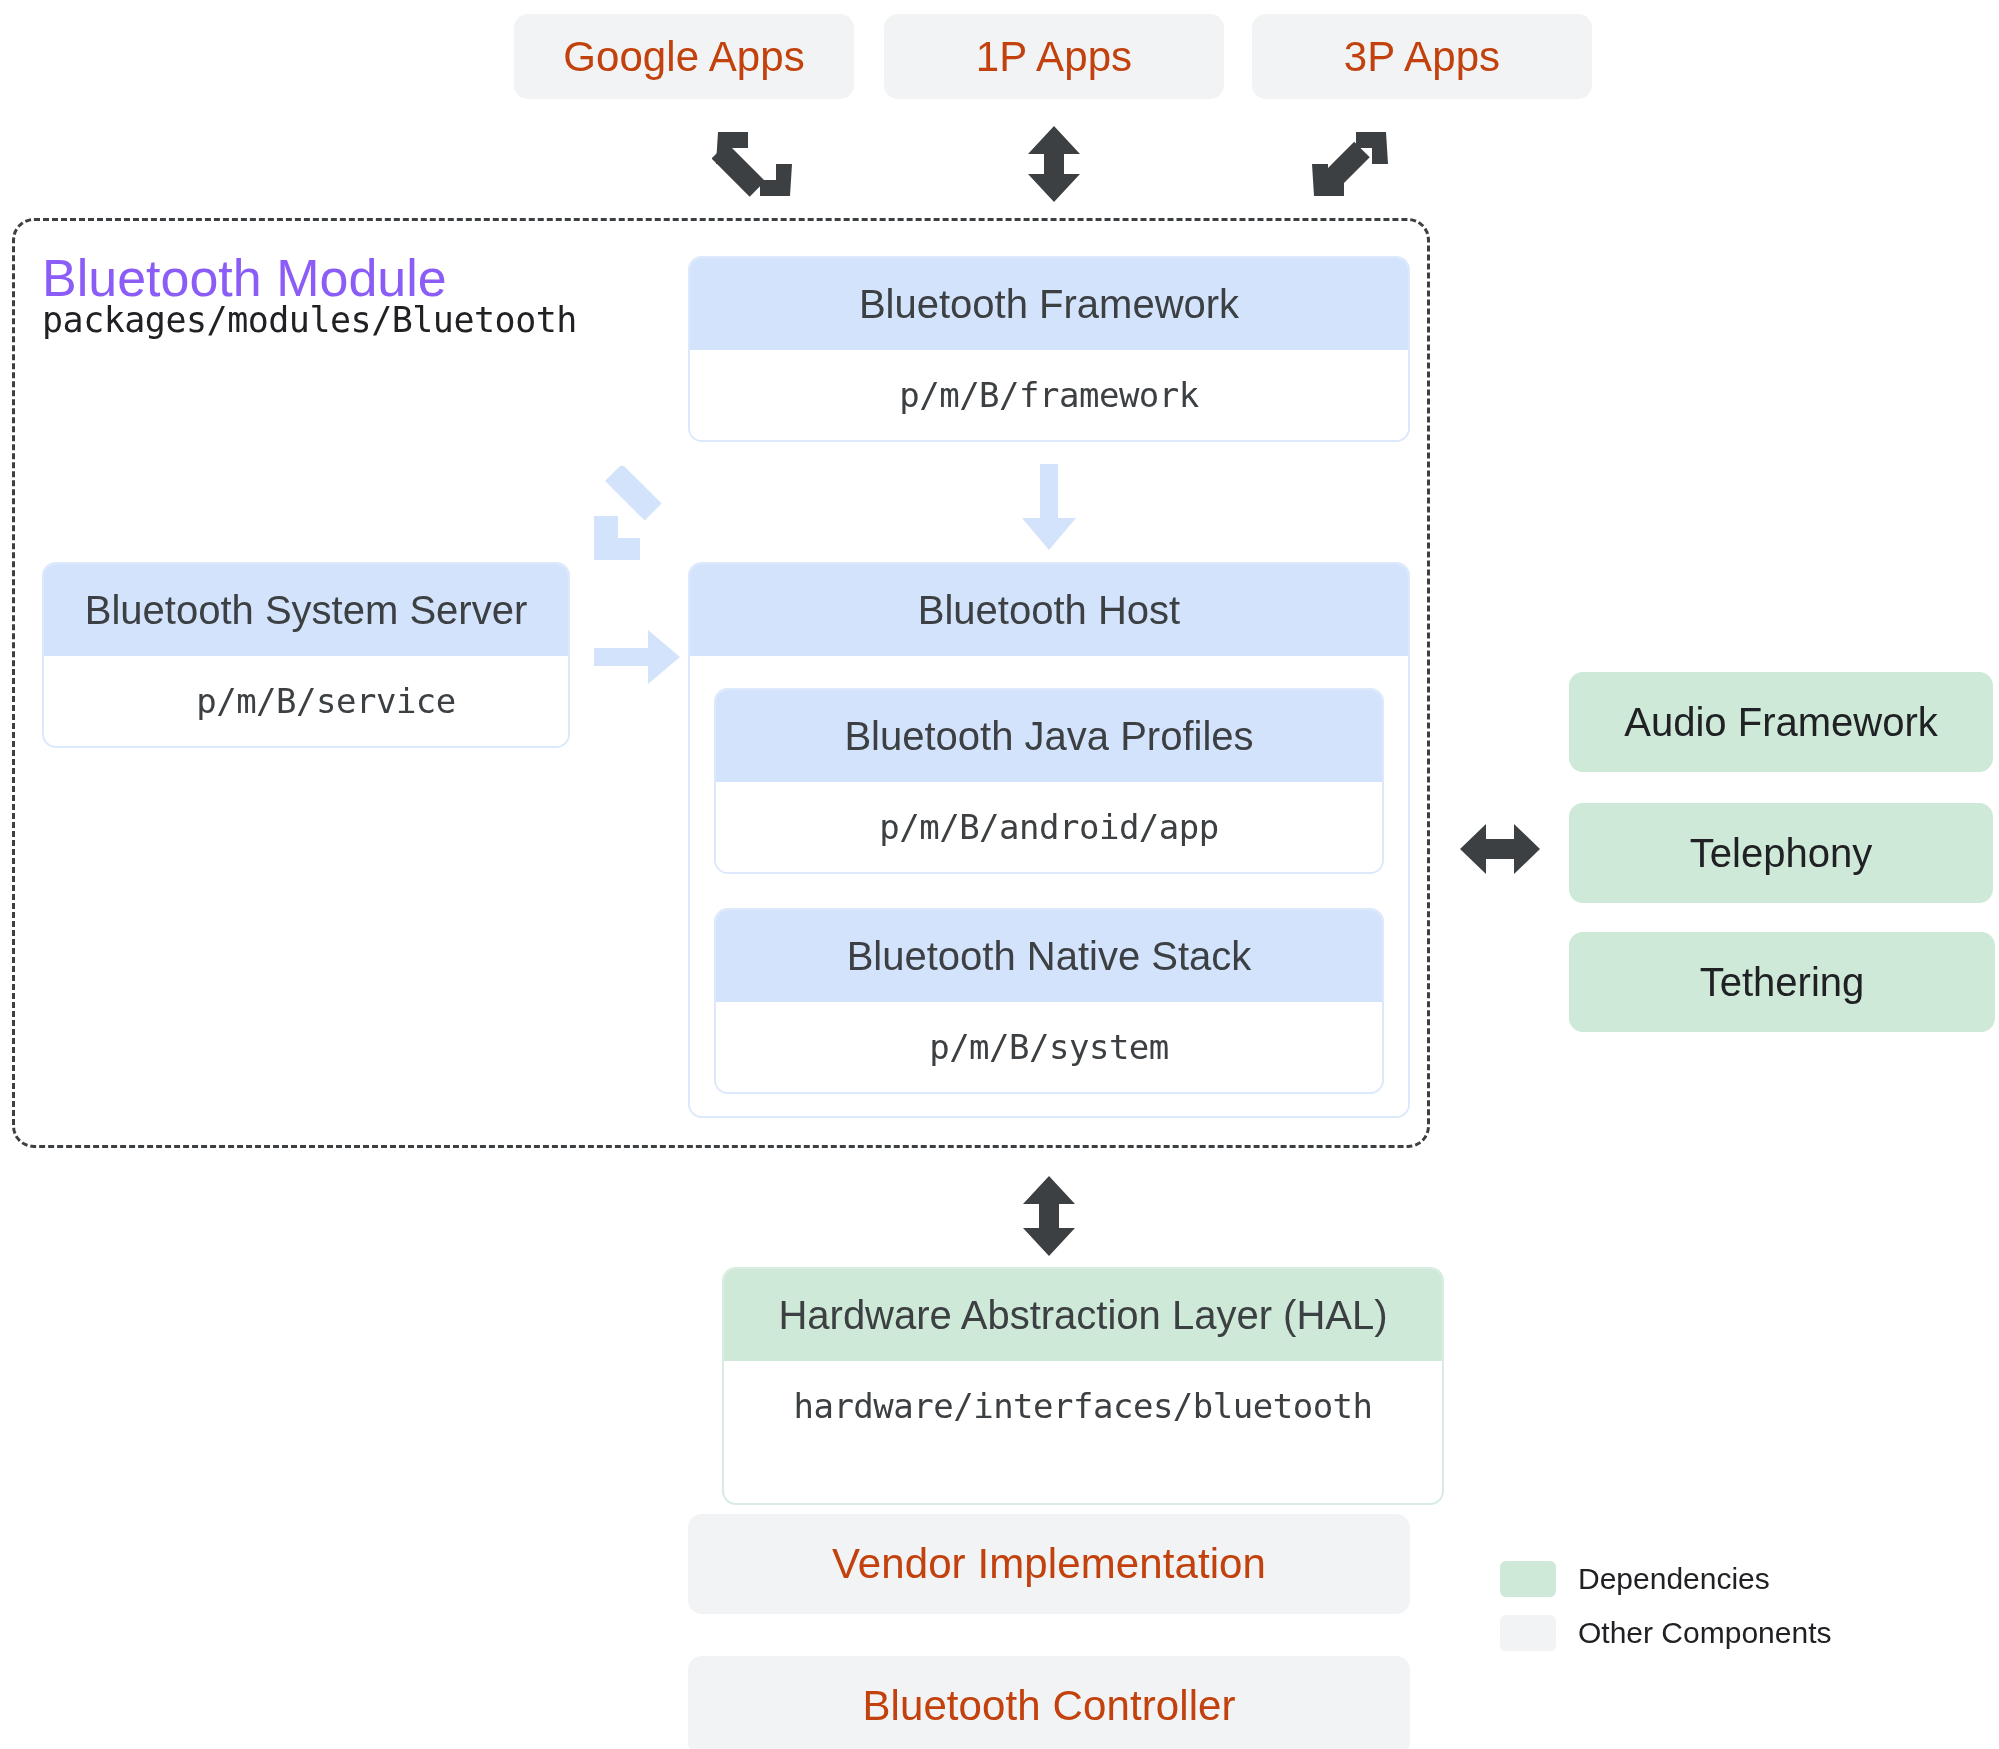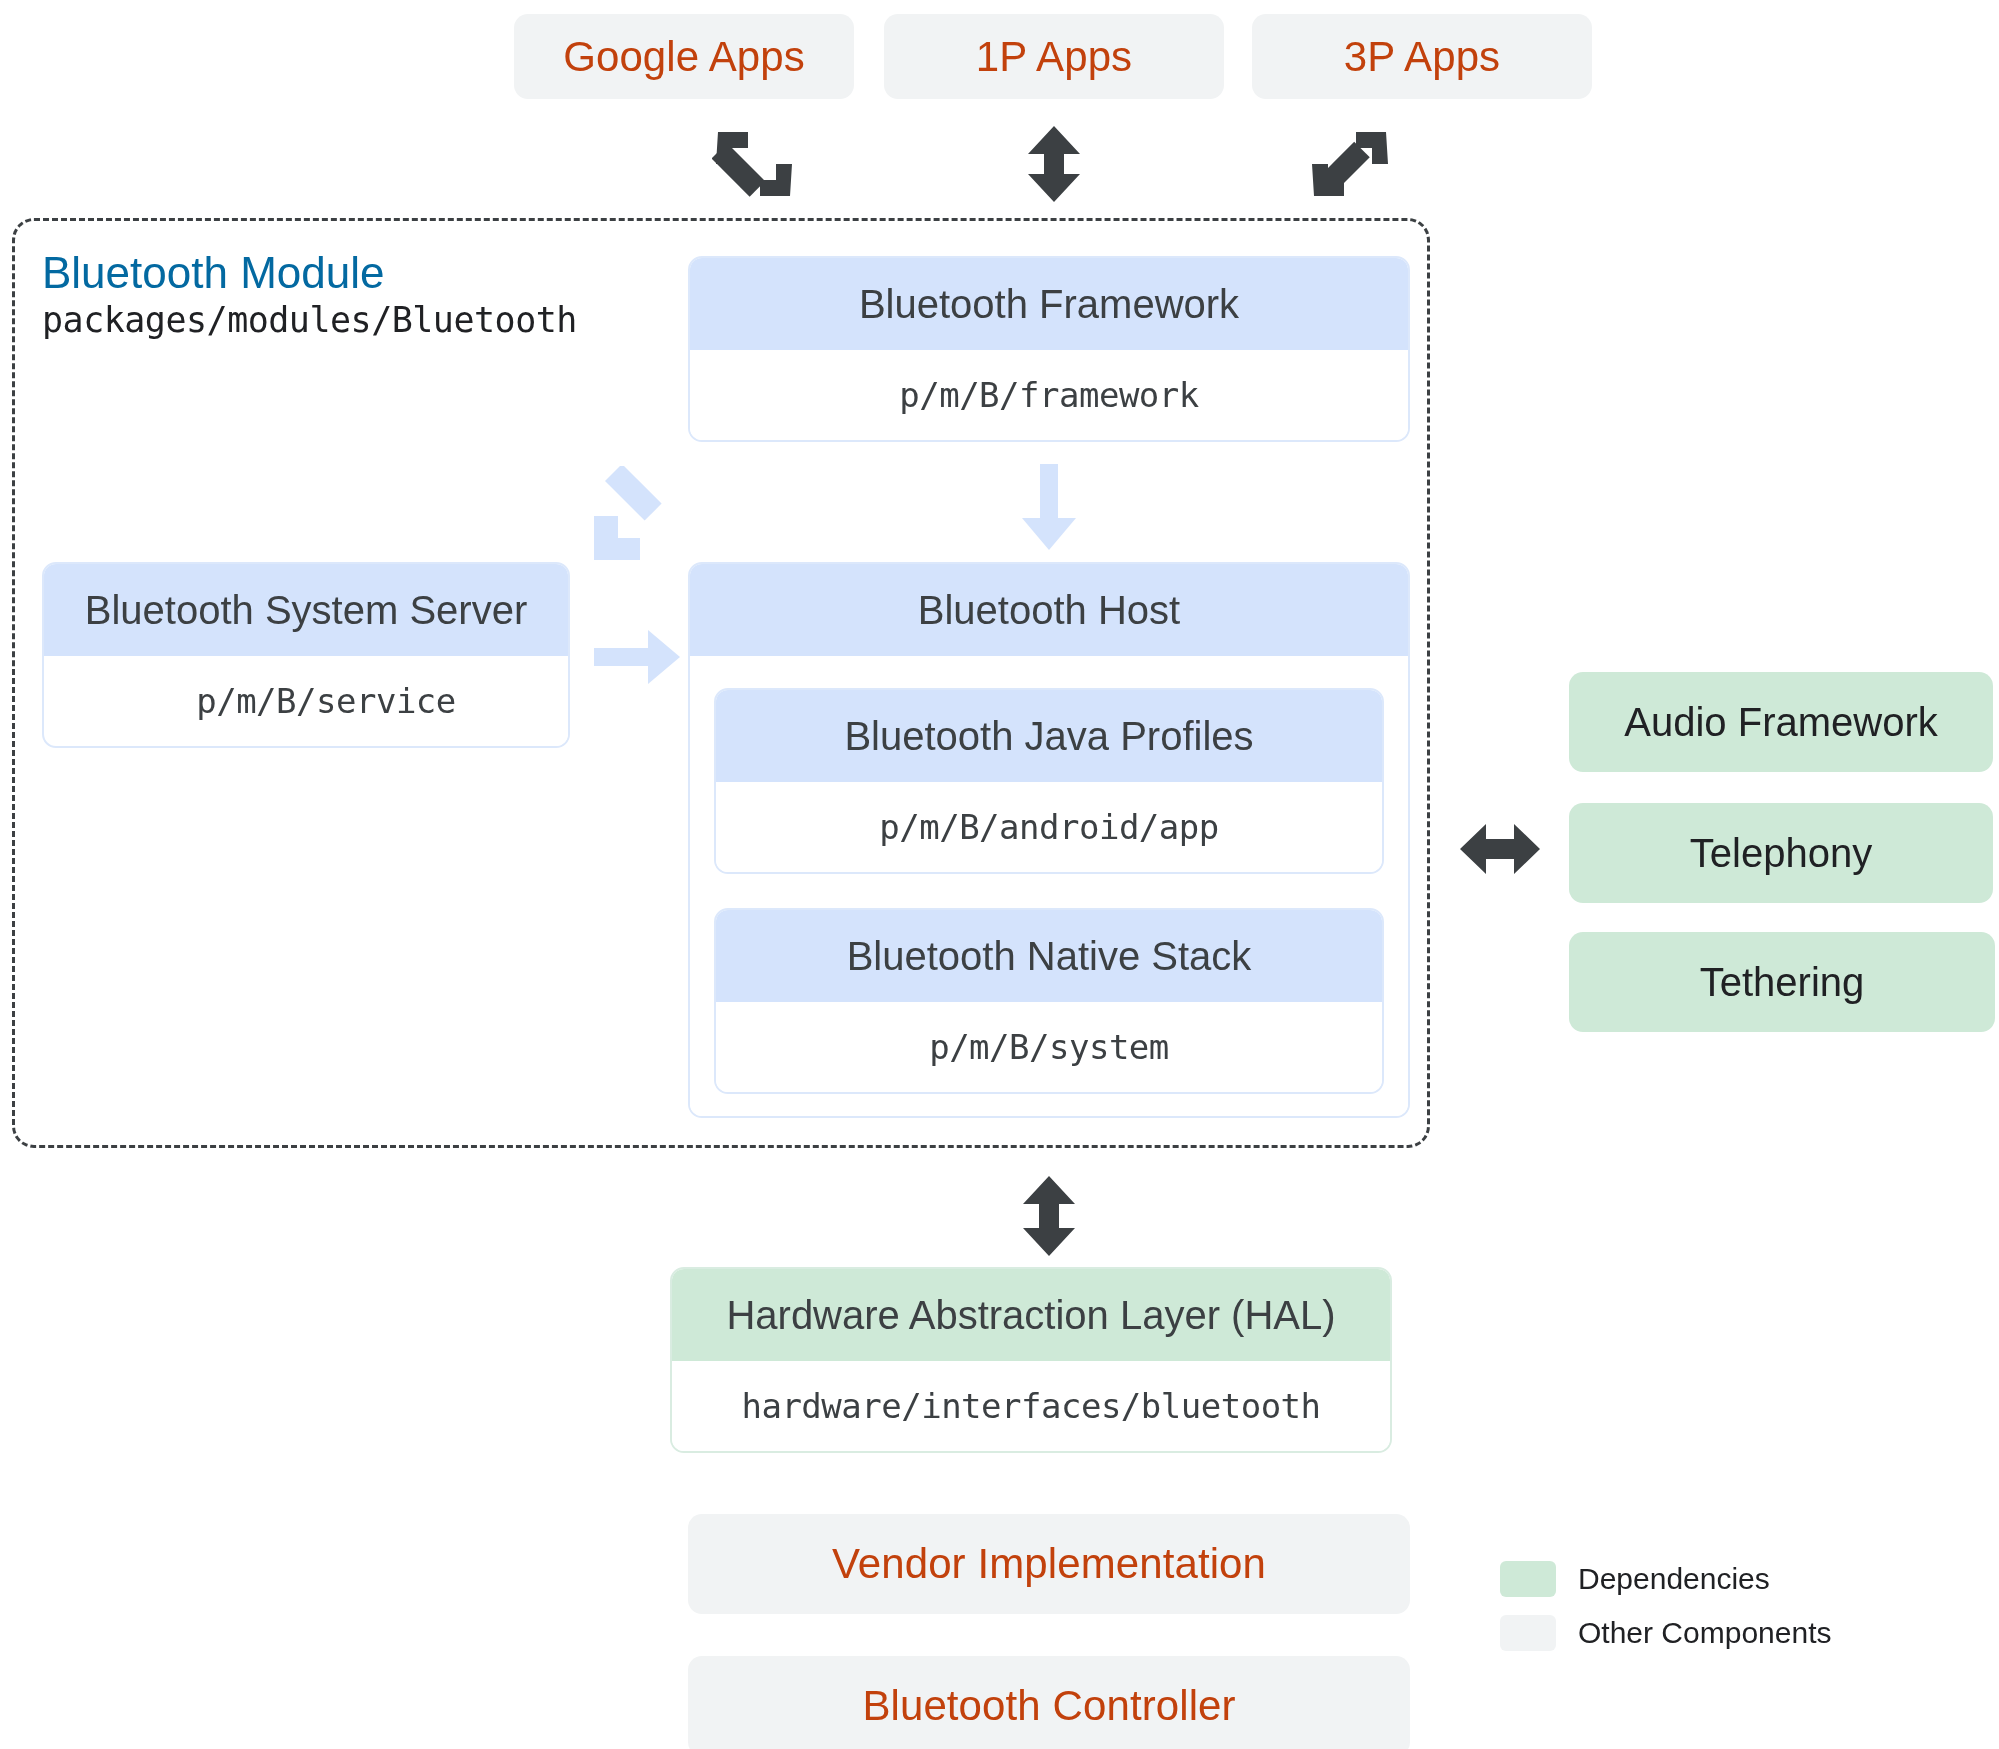--- a/index.html
+++ b/index.html
@@ -80,22 +80,22 @@
   
   #module-container {
     position: absolute;
     box-sizing: border-box;
     border: 3px dashed #3c4043;
     border-radius: 22px;
     background: transparent;
   }
   #module-title {
     position: absolute;
-    font-size: 44px;
-    color: #0369a1;
+    font-size: 52px;
+    color: #8b5cf6;
     white-space: nowrap;
     text-align: center;
   }
   #module-path {
     position: absolute;
     font-family: "DejaVu Sans Mono", "Liberation Mono", monospace;
     font-size: 35px;
     color: #202124;
     white-space: nowrap;
     letter-spacing: -0.5px;
@@ -263,21 +263,21 @@
   <div class="box box-green-plain" style="left:1569px; top:932px; width:426px; height:100px;">
     <span>Tethering</span>
   </div>
 
   <div class="arrow" style="left:1023px; top:1176px; width:52px; height:80px;">
     <svg viewBox="0 0 52 80" xmlns="http://www.w3.org/2000/svg">
       <polygon fill="#3c4043" points="26,0 52,28 36,28 36,52 52,52 26,80 0,52 16,52 16,28 0,28"></polygon>
     </svg>
   </div>
 
-  <div class="card green" style="left:670px; top:1267px; width:722px; height:186px;">
+  <div class="card green" style="left:722px; top:1267px; width:722px; height:238px;">
     <div class="card-head" style="height:92px;">
       <span>Hardware Abstraction Layer (HAL)</span>
     </div>
     <div class="card-path" style="height:90px;">
       <span>hardware/interfaces/bluetooth</span>
     </div>
   </div>
 
   <div class="box box-grey" style="left:688px; top:1514px; width:722px; height:100px;">
     <span>Vendor Implementation</span>

